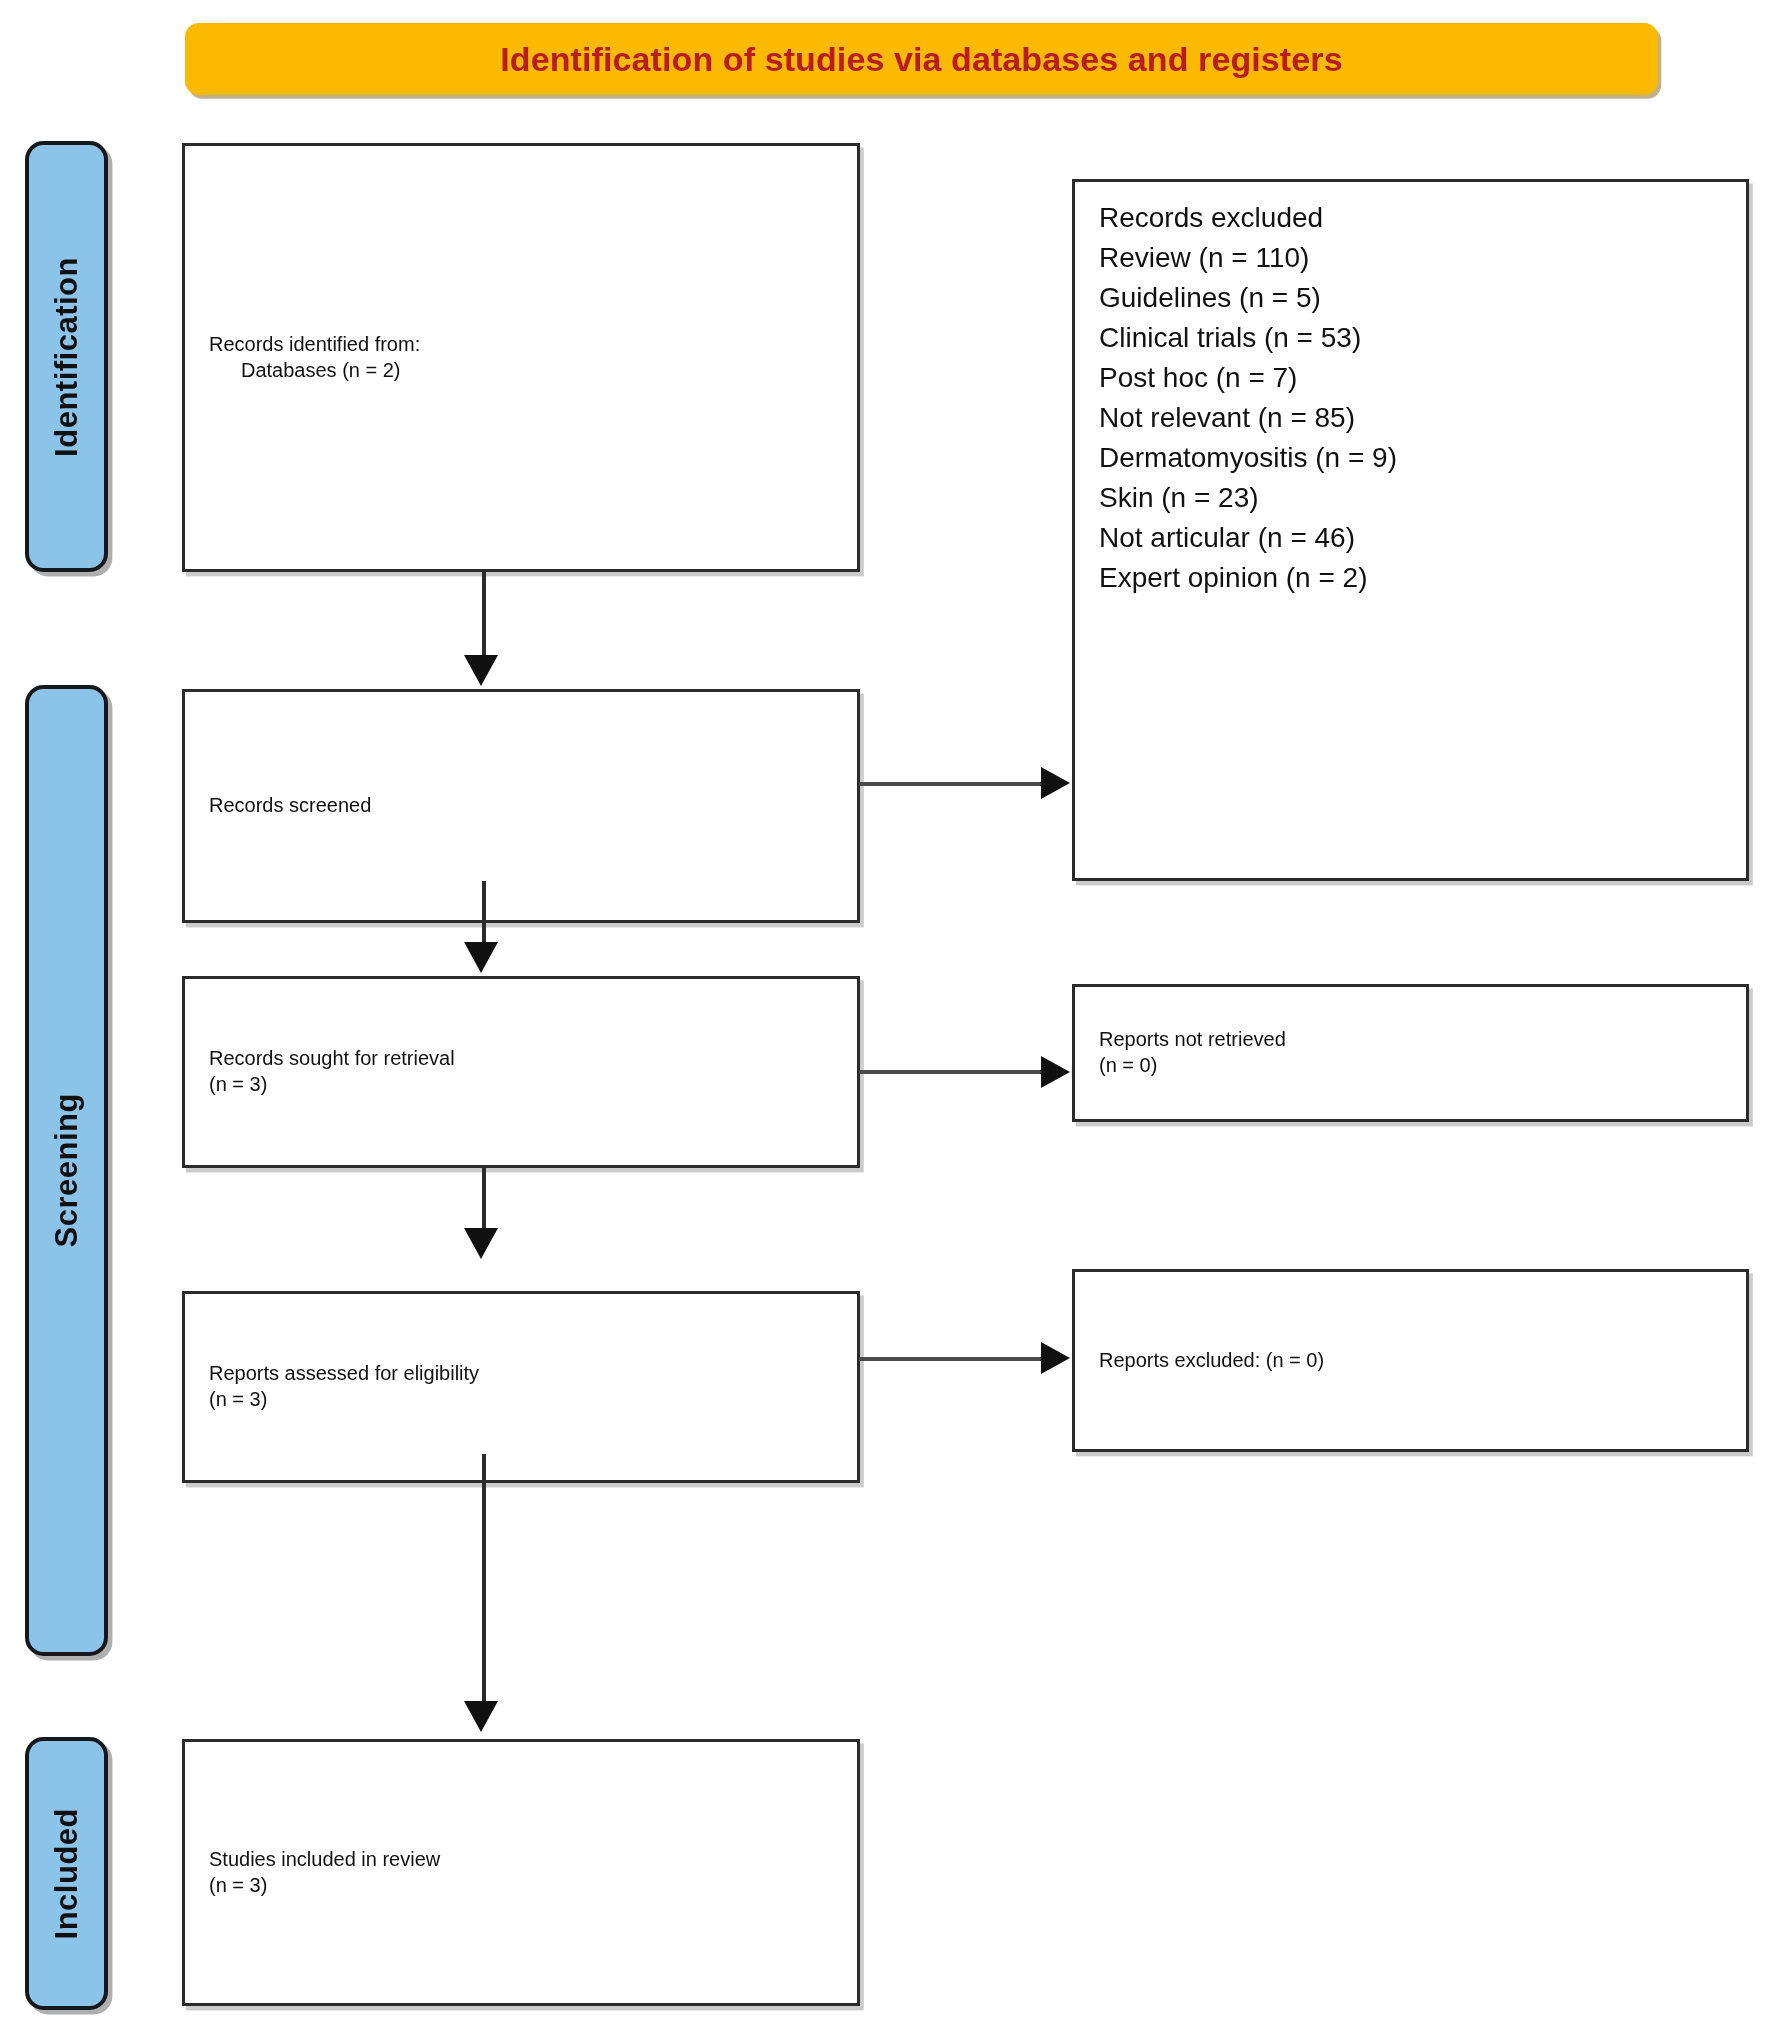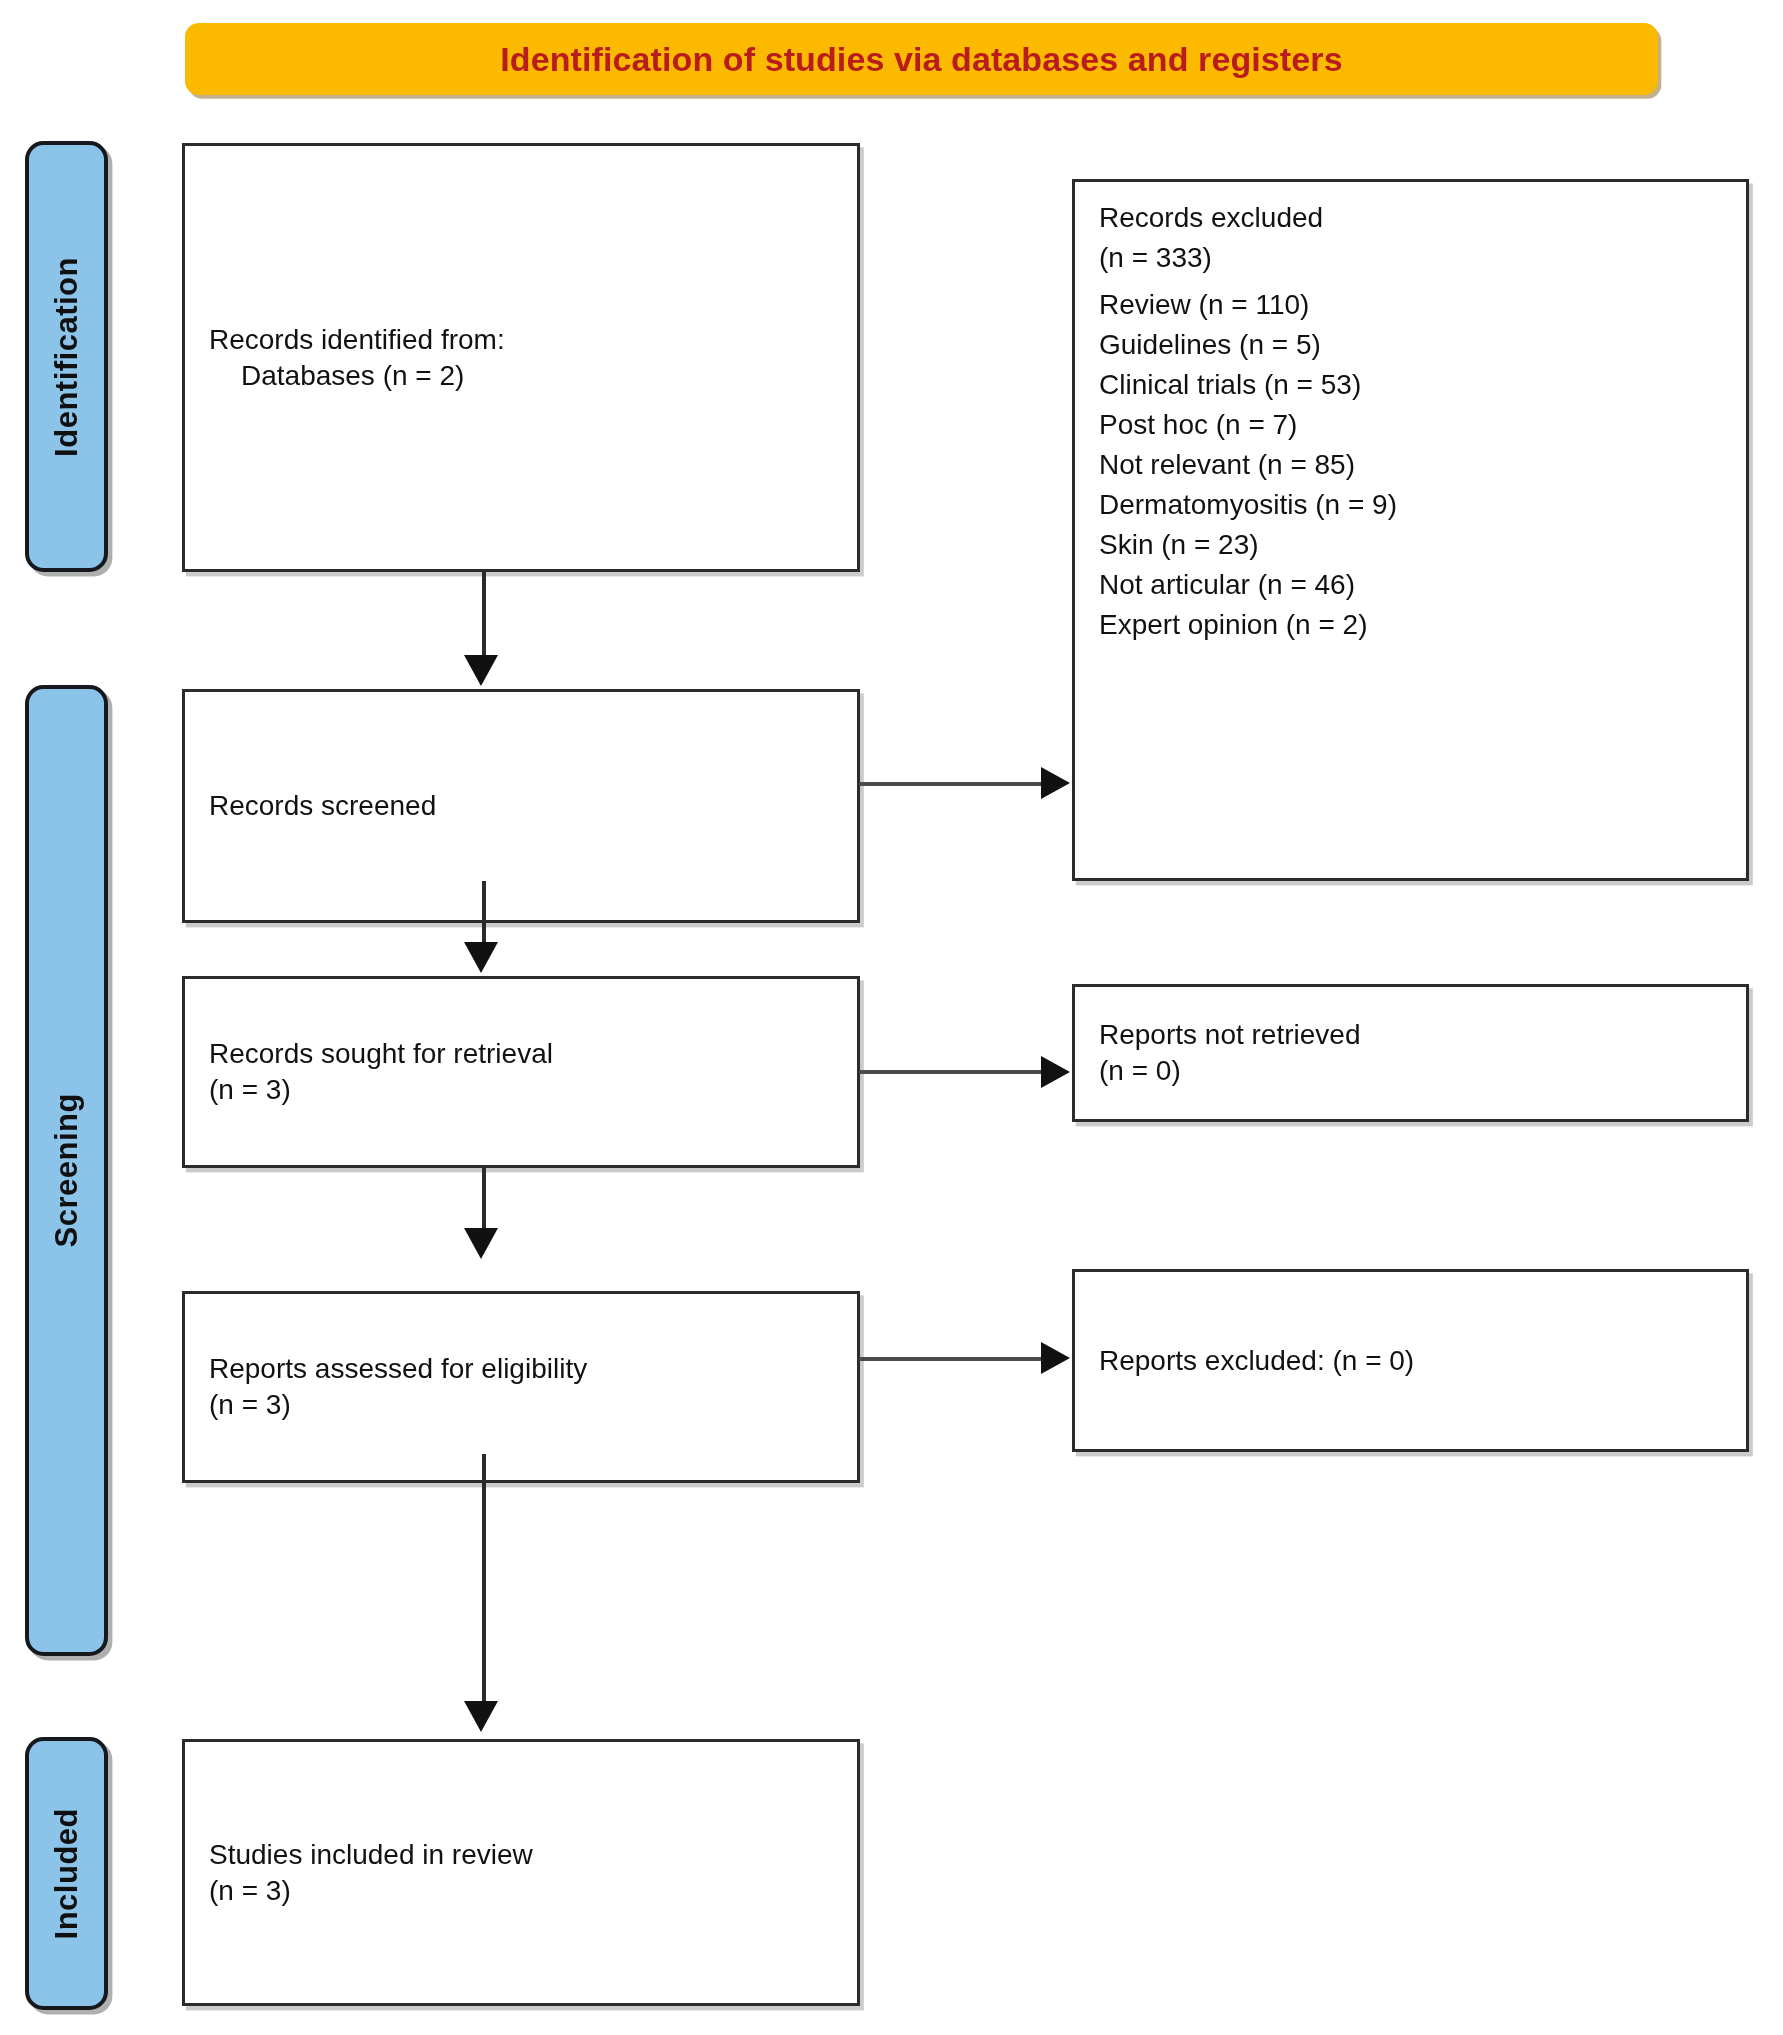--- a/index.html
+++ b/index.html
@@ -74,21 +74,21 @@
     background: #ffffff;
     border: 3.8px solid #2b2b2b;
     box-sizing: border-box;
     box-shadow: 3.8px 4.4px 0 rgba(160, 160, 160, 0.55);
     padding: 0 24px;
     display: flex;
     flex-direction: column;
     justify-content: center;
   }
   .box-line {
-    font-size: 28px;
+    font-size: 20px;
     line-height: 1.28;
     color: #111111;
     white-space: nowrap;
   }
   .box-line.indent { padding-left: 32px; }
 
   
   #box-identified {
     left: 182px; top: 143px; width: 678px; height: 429px;
   }
@@ -192,21 +192,20 @@
     <span class="stage-label">Included</span>
   </div>
 
   <div class="box" id="box-identified">
     <div class="box-line">Records identified from:</div>
     <div class="box-line indent">Databases (n = 2)</div>
   </div>
 
   <div class="box" id="box-excluded">
     <div class="box-line">Records excluded</div>
-    <div class="box-line tight">(n = 333)</div>
     <div class="box-line">Review (n = 110)</div>
     <div class="box-line">Guidelines (n = 5)</div>
     <div class="box-line">Clinical trials (n = 53)</div>
     <div class="box-line">Post hoc (n = 7)</div>
     <div class="box-line">Not relevant (n = 85)</div>
     <div class="box-line">Dermatomyositis (n = 9)</div>
     <div class="box-line">Skin (n = 23)</div>
     <div class="box-line">Not articular (n = 46)</div>
     <div class="box-line">Expert opinion (n = 2)</div>
   </div>

